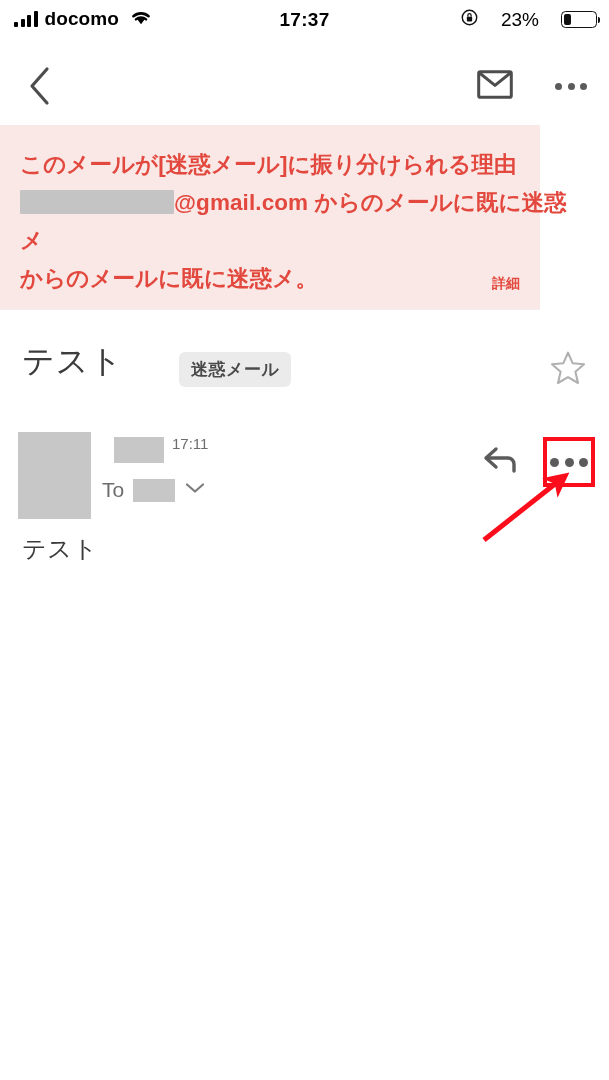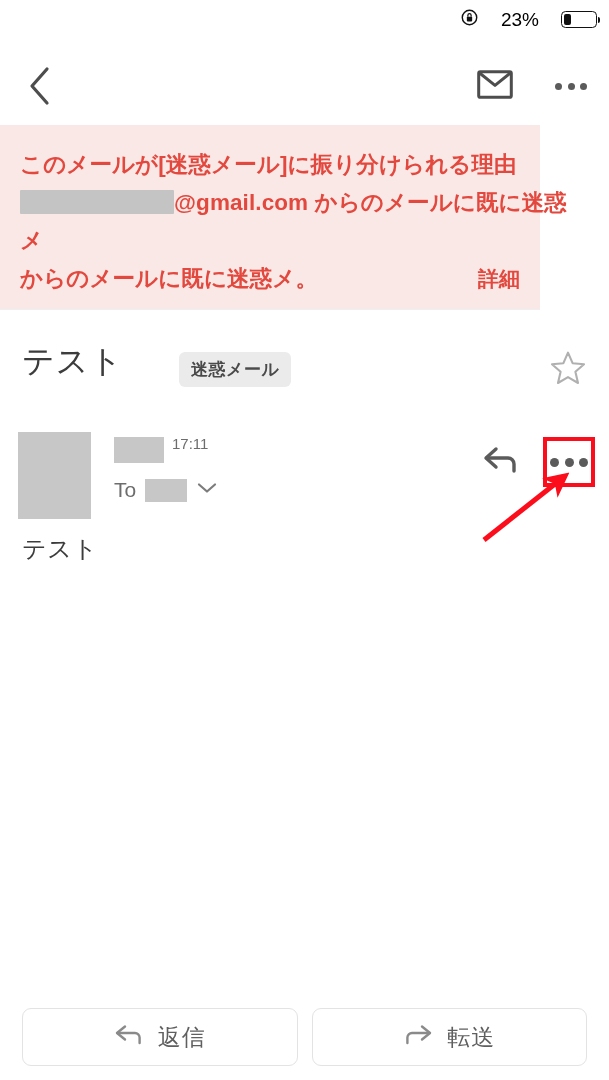--- a/index.html
+++ b/index.html
@@ -62,21 +62,21 @@
     position:absolute; left:20px; top:21px; width:568px;
     color:#e2483e; font-size:22.5px; font-weight:700; line-height:38px;
     letter-spacing:.1px;
   }
   .redact {
     display:inline-block; background:#c4c4c4; border-radius:1px;
     width:154px; height:24px; vertical-align:-4px;
   }
   .banner-link {
     position:absolute; right:20px; bottom:16px;
-    color:#e2483e; font-size:21px; font-weight:700;
+    color:#e2483e; font-size:14px; font-weight:700;
   }
 
   
   .subject-row {
     position:absolute; top:332px; left:0; width:609px; height:70px;
   }
   .subject {
     position:absolute; left:22px; top:8px;
     font-size:32px; color:#3c3c3c; font-weight:400; letter-spacing:1px;
   }
@@ -93,21 +93,21 @@
   .msg { position:absolute; top:425px; left:0; width:609px; }
   .avatar {
     position:absolute; left:18px; top:7px; width:73px; height:87px; background:#c7c7c7;
   }
   .sender-name {
     position:absolute; left:114px; top:12px; width:50px; height:26px; background:#c7c7c7;
   }
   .msg-time {
     position:absolute; left:172px; top:10px; font-size:15px; color:#6d6d6d; font-weight:400;
   }
-  .to-row { position:absolute; left:114px; top:53px; display:flex; align-items:center; gap:9px; }
+  .to-row { position:absolute; left:102px; top:53px; display:flex; align-items:center; gap:9px; }
   .to-label { font-size:21px; color:#6d6d6d; }
   .to-redact { width:42px; height:23px; background:#c7c7c7; display:inline-block; }
   .msg-actions { position:absolute; right:14px; top:12px; display:flex; align-items:center; gap:18px; }
   .reply-icon-btn { width:48px; height:48px; display:flex; align-items:center; justify-content:center; }
   .more-box {
     width:52px; height:50px; border:4px solid #fc0d1b;
     display:flex; align-items:center; justify-content:center;
   }
   .more-box .dots span { background:#5b5b5b; width:9px; height:9px; }
   .body-text {
@@ -128,20 +128,37 @@
     background:#fff; display:flex; align-items:center; justify-content:center; gap:14px;
   }
   .btn-label { font-size:23px; color:#5f5f5f; letter-spacing:1px; }
 </style>
 </head>
 <body>
 
 <div class="screen">
 
   <div class="statusbar">
+    <div class="sb-left">
+      <span class="signal">
+        <i></i>
+          <i></i>
+          <i></i>
+          <i></i>
+      </span>
+      <span class="carrier">docomo</span>
+      <span class="wifi">
+        <svg width="24" height="18" viewBox="0 0 24 18">
+          <path d="M12 16.2 L15.6 11.6 A5.6 5.6 0 0 0 8.4 11.6 Z" fill="#000"></path>
+          <path d="M4.4 8.2 A11.5 11.5 0 0 1 19.6 8.2" stroke="#000" stroke-width="2.6" fill="none" stroke-linecap="round"></path>
+          <path d="M6.9 11.4 A7.8 7.8 0 0 1 17.1 11.4" stroke="#000" stroke-width="2.4" fill="none" stroke-linecap="round"></path>
+        </svg>
+      </span>
+    </div>
+    <div class="sb-center">17:37</div>
     <div class="sb-right">
       <span>
         <svg width="19" height="19" viewBox="0 0 20 20">
           <circle cx="10" cy="10" r="7.6" fill="none" stroke="#111" stroke-width="1.5"></circle>
           <rect x="7.2" y="9.1" width="5.6" height="5" rx="1" fill="#111"></rect>
           <path d="M8.3 9.1 V7.6 a1.7 1.7 0 0 1 3.4 0 V9.1" fill="none" stroke="#111" stroke-width="1.3"></path>
         </svg>
       </span>
       <span class="batt-pct">23%</span>
       <span class="batt">
@@ -233,34 +250,14 @@
     <svg width="110" height="75" viewBox="0 0 110 75">
       <defs>
         <marker id="ah" markerWidth="5" markerHeight="5" refX="2.6" refY="2.5" orient="auto">
           <path d="M0,0 L5,2.5 L0,5 L1.3,2.5 Z" fill="#fc0d1b"></path>
         </marker>
       </defs>
       <line x1="4" y1="70" x2="80" y2="10" stroke="#fc0d1b" stroke-width="5" marker-end="url(#ah)"></line>
     </svg>
   </div>
 
-  <div class="bottombar">
-    <div class="btn">
-      <span>
-        <svg width="30" height="24" viewBox="0 0 30 24">
-          <path d="M11 3.5 L3 10 L11 16.5" fill="none" stroke="#8a8a8a" stroke-width="2.4" stroke-linecap="round" stroke-linejoin="round"></path>
-          <path d="M3.6 10 H21 a4.6 4.6 0 0 1 4.6 4.6 V20" fill="none" stroke="#8a8a8a" stroke-width="2.4" stroke-linecap="round" stroke-linejoin="round"></path>
-        </svg>
-      </span>
-      <span class="btn-label">返信</span>
-    </div>
-    <div class="btn">
-      <span>
-        <svg width="30" height="24" viewBox="0 0 30 24">
-          <path d="M19 3.5 L27 10 L19 16.5" fill="none" stroke="#8a8a8a" stroke-width="2.4" stroke-linecap="round" stroke-linejoin="round"></path>
-          <path d="M26.4 10 H9 a4.6 4.6 0 0 0 -4.6 4.6 V20" fill="none" stroke="#8a8a8a" stroke-width="2.4" stroke-linecap="round" stroke-linejoin="round"></path>
-        </svg>
-      </span>
-      <span class="btn-label">転送</span>
-    </div>
-  </div>
 
 </div>
 
 </body></html>

